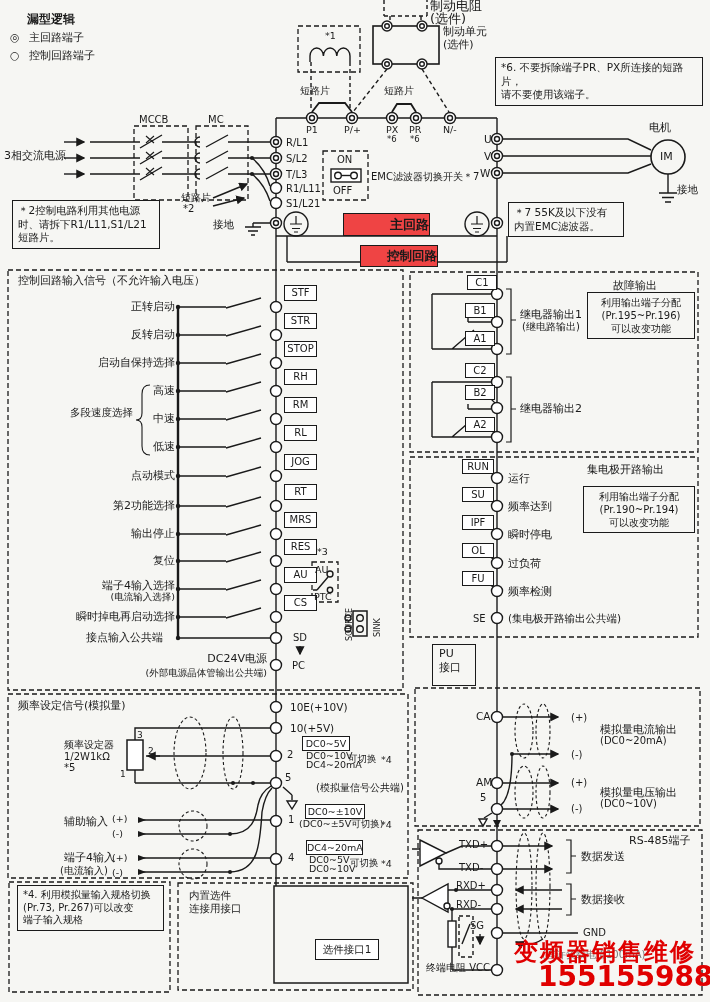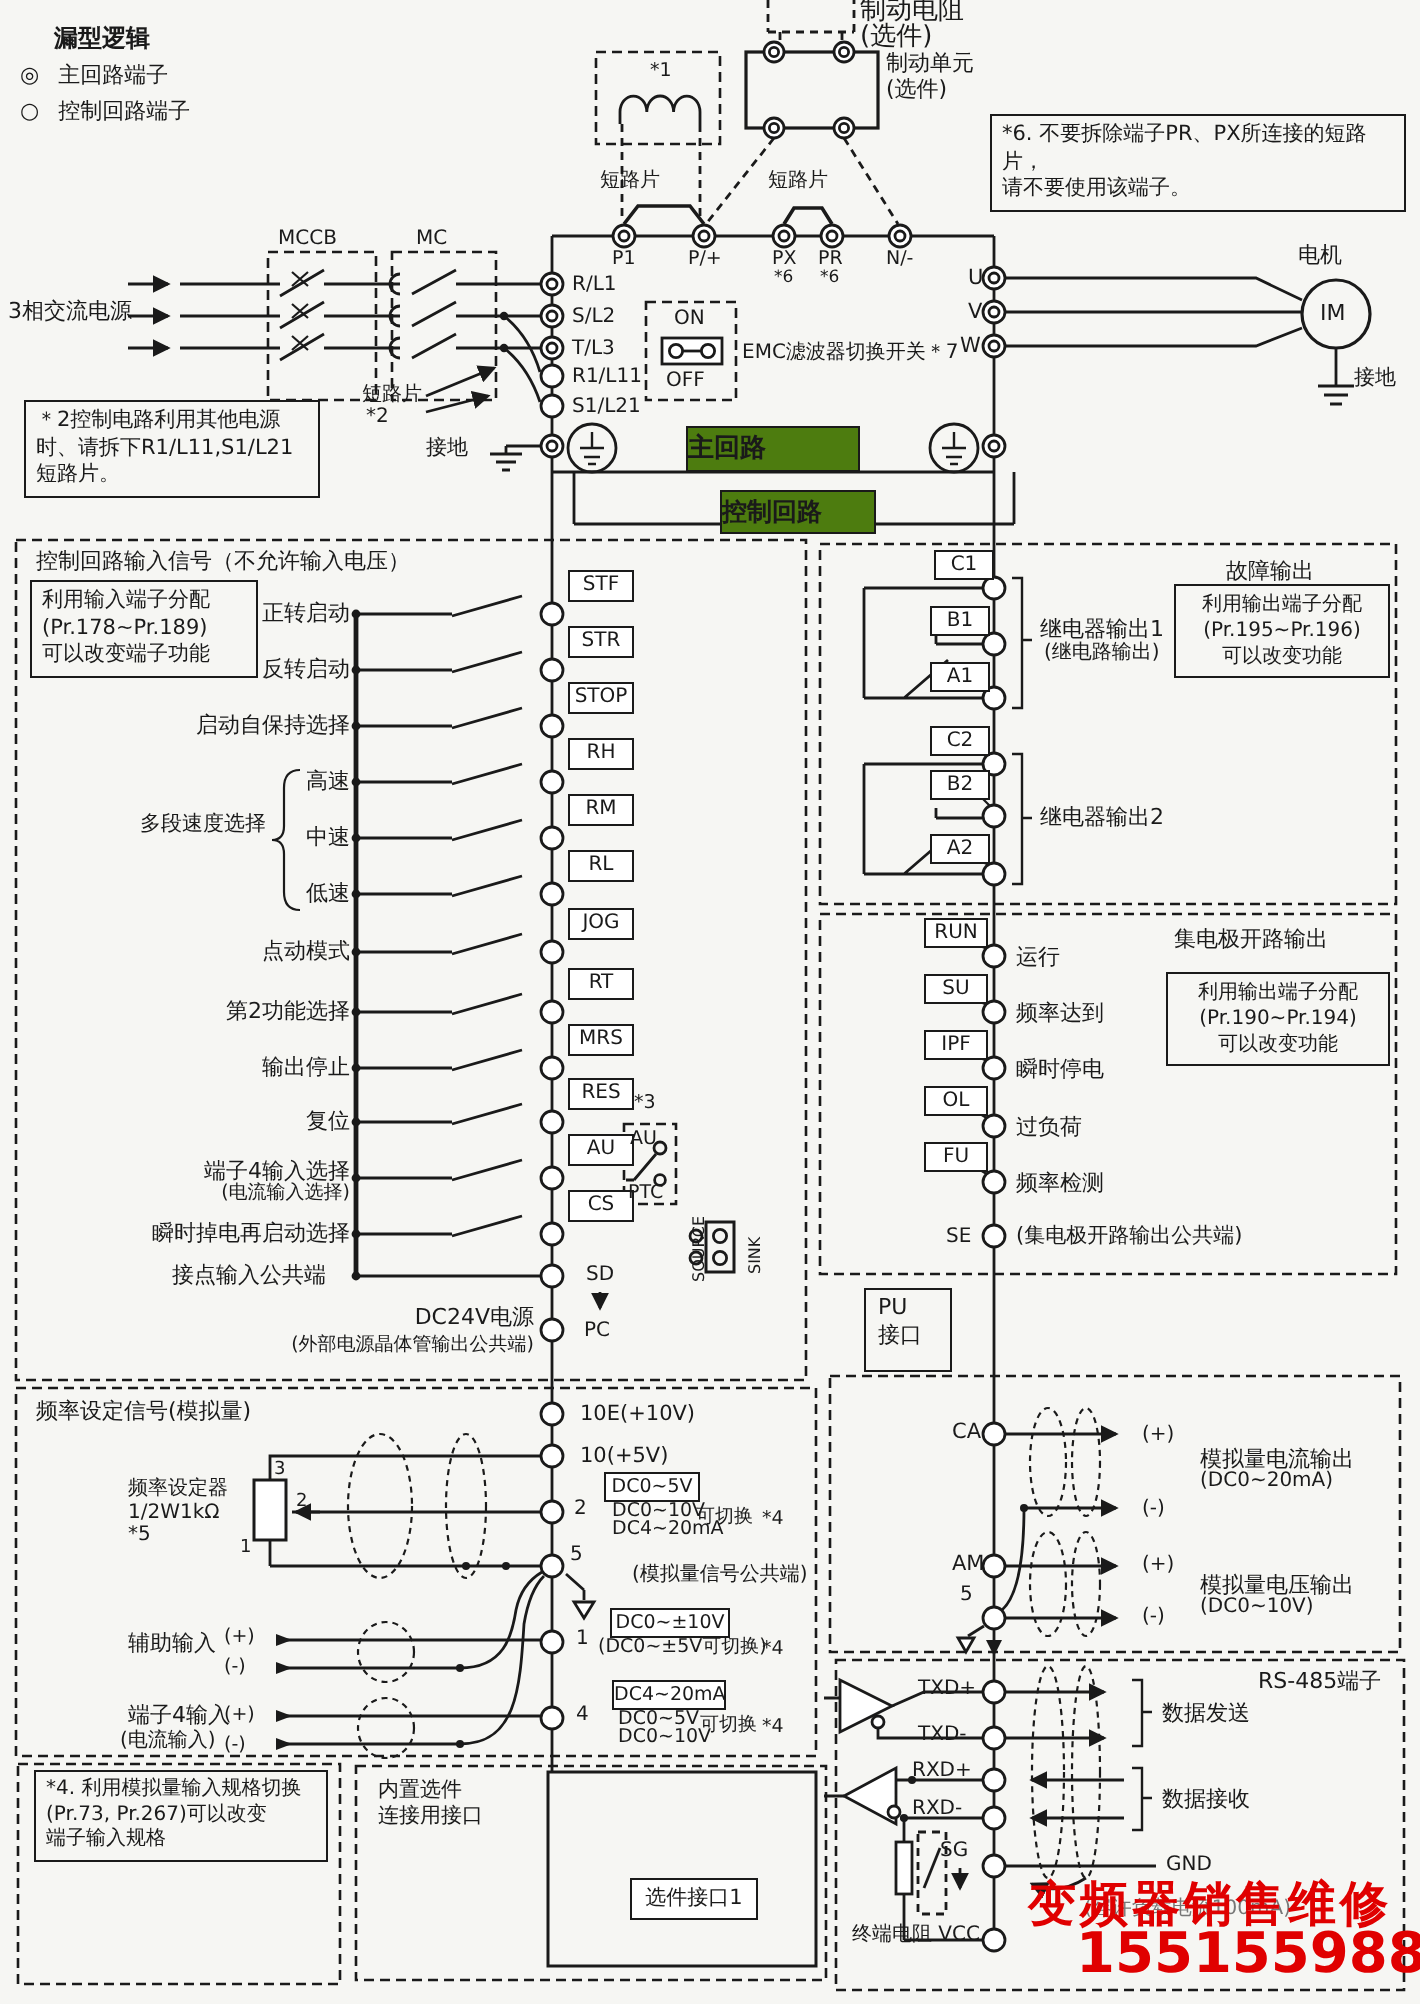--- a/index.html
+++ b/index.html
@@ -8,21 +8,21 @@
   #wires{position:absolute;left:0;top:0}
   .a{position:absolute}
   .t{font-size:11px;line-height:13px;white-space:nowrap}
   .pre{white-space:pre-line}
   .r{text-align:right}
   .b{font-weight:bold}
   .nb{position:absolute;border:1.5px solid #1a1a1a;background:#f6f6f3;white-space:pre-line;padding:3px 5px;font-size:10.5px;line-height:13.5px}
   .tb{position:absolute;width:31px;height:14px;border:1.4px solid #1a1a1a;background:#fff;font-size:10px;line-height:14px;text-align:center}
   .ob{position:absolute;width:28px;height:13px;border:1.4px solid #1a1a1a;background:#fff;font-size:10px;line-height:13px;text-align:center}
   .sb{position:absolute;border:1.2px solid #1a1a1a;background:#fff;font-size:9.5px;text-align:center}
-  .banner{position:absolute;background:#4d7c0f;border:1.3px solid #1a1a1a;font-weight:bold;text-align:left}
+  .banner{position:absolute;background:#ef4444;border:1.3px solid #1a1a1a;font-weight:bold;text-align:right}
   .red{color:#e00000;font-weight:bold}
 </style>
 </head>
 <body>
 
 <div id="stage">
 
 <svg id="wires" width="710" height="1002" viewBox="0 0 710 1002" fill="none" stroke="#1a1a1a" stroke-width="1.4">
   <defs>
     <marker id="ar" viewBox="0 0 10 10" refX="8.5" refY="5" markerWidth="6.5" markerHeight="6.5" orient="auto">
@@ -399,27 +399,26 @@
 <div class="a t" style="left:286px;top:197px;font-size:10px">S1/L21</div>
 <div class="a t" style="left:337px;top:153px;font-size:10px">ON</div>
 <div class="a t" style="left:333px;top:184px;font-size:10px">OFF</div>
 <div class="a t" style="left:371px;top:170px;font-size:10px">EMC滤波器切换开关＊7</div>
 <div class="a t" style="left:484px;top:133px;font-size:10.5px">U</div>
 <div class="a t" style="left:484px;top:150px;font-size:10.5px">V</div>
 <div class="a t" style="left:480px;top:167px;font-size:10.5px">W</div>
 <div class="a t" style="left:649px;top:121px">电机</div>
 <div class="a t" style="left:660px;top:150px">IM</div>
 <div class="a t" style="left:677px;top:183px;font-size:10.5px">接地</div>
+<div class="nb" style="left:508px;top:202px;width:104px">＊7 55K及以下没有
+内置EMC滤波器。</div>
 <div class="banner" style="left:343px;top:213px;width:85px;height:21px;font-size:13px;line-height:21px">主回路</div>
 <div class="banner" style="left:360px;top:245px;width:76px;height:20px;font-size:12.5px;line-height:20px">控制回路</div>
 
 <div class="a t" style="left:18px;top:274px">控制回路输入信号（不允许输入电压）</div>
-<div class="nb" style="left:15px;top:290px;width:102px;text-align:left">利用输入端子分配
-(Pr.178~Pr.189)
-可以改变端子功能</div>
 <div class="a t r" style="left:20px;top:300px;width:155px">正转启动</div>
 <div class="a t r" style="left:20px;top:328px;width:155px">反转启动</div>
 <div class="a t r" style="left:20px;top:356px;width:155px">启动自保持选择</div>
 <div class="a t r" style="left:140px;top:384px;width:35px">高速</div>
 <div class="a t r" style="left:140px;top:412px;width:35px">中速</div>
 <div class="a t r" style="left:140px;top:440px;width:35px">低速</div>
 <div class="a t r" style="left:20px;top:406px;width:113px;font-size:10.5px">多段速度选择</div>
 <div class="a t r" style="left:20px;top:469px;width:155px">点动模式</div>
 <div class="a t r" style="left:20px;top:499px;width:155px">第2功能选择</div>
 <div class="a t r" style="left:20px;top:527px;width:155px">输出停止</div>

